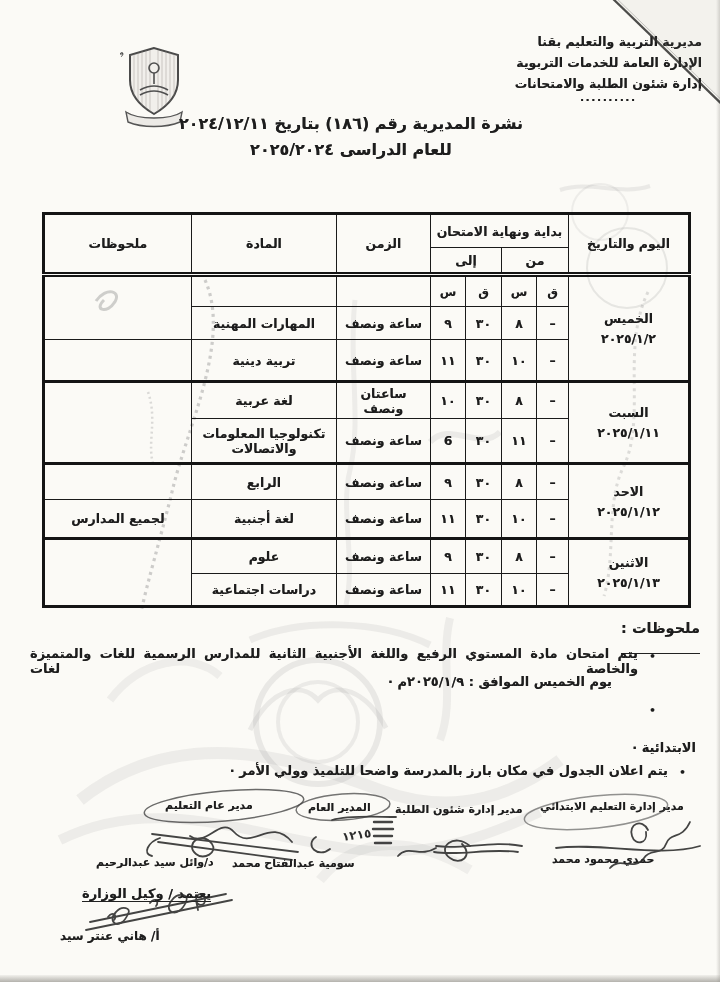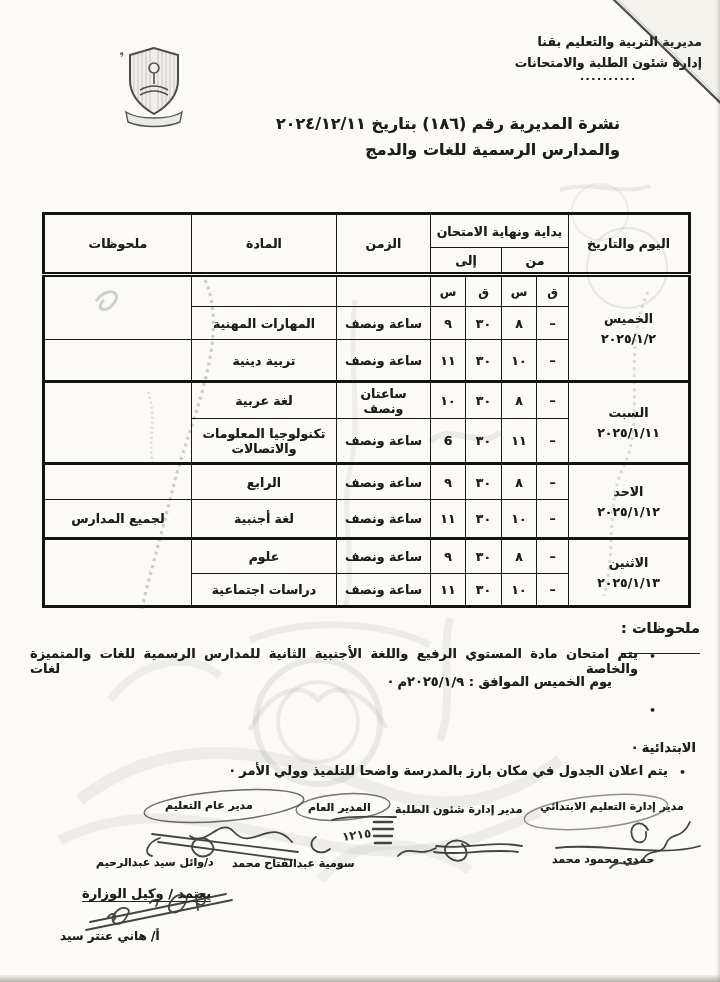--- a/index.html
+++ b/index.html
@@ -10,21 +10,21 @@
   }
   .abs{position:absolute;}
   svg.layer{position:absolute;left:0;top:0;pointer-events:none;}
 
   
   .org{top:31px;right:18px;text-align:right;font-size:12.5px;line-height:21px;
        text-shadow:0 0 .4px rgba(20,20,20,.55);}
   .org .dots{text-align:center;font-size:11px;letter-spacing:1.5px;line-height:8px;}
 
   
-  .titleblock{top:111px;left:110px;width:510px;font-size:16px;
+  .titleblock{top:111px;left:96px;width:510px;text-align:center;font-size:16px;
               line-height:25.5px;text-shadow:0 0 .5px rgba(20,20,20,.6);}
 
   
   table.sched{position:absolute;top:212px;right:29px;width:646px;
     border-collapse:collapse;table-layout:fixed;border:3px solid #141414;}
   .sched th,.sched td{border:1.6px solid #1a1a1a;text-align:center;vertical-align:middle;
     font-weight:bold;font-size:12.5px;color:#1c1c1c;padding:1px 3px;overflow:hidden;
     text-shadow:0 0 .4px rgba(20,20,20,.5);}
   .sched .hb{border-bottom:5px double #141414;}
   .sched tr.gend td{border-bottom:3.5px solid #141414;}
@@ -96,27 +96,28 @@
     <g fill="none" stroke="#4f4f4f" stroke-width="1.6">
       <circle cx="48" cy="48" r="5"></circle>
       <path d="M48,53 V64"></path>
       <path d="M34,70 Q48,62 62,70 M34,75 Q48,67 62,75"></path>
     </g>
     <path d="M20,92 C32,100 64,100 76,92 L74,102 C60,108 36,108 22,102 Z" fill="#eceae6" stroke="#555" stroke-width="1.4"></path>
   </svg>
 
   <div class="abs org">
     <div>مديرية التربية والتعليم بقنا</div>
+    <div>الإدارة العامة للخدمات التربوية</div>
     <div>إدارة شئون الطلبة والامتحانات</div>
     <div class="dots">..........</div>
   </div>
 
   <div class="abs titleblock">
     <div>نشرة المديرية رقم (١٨٦) بتاريخ ٢٠٢٤/١٢/١١</div>
-    <div>والمدارس الرسمية للغات والدمج</div>
+    <div>للعام الدراسى ٢٠٢٥/٢٠٢٤</div>
   </div>
 
   <table class="sched">
     <colgroup>
       <col style="width:121px">
         <col style="width:32px">
         <col style="width:35px">
         <col style="width:36px">
       <col style="width:35px">
         <col style="width:94px">

